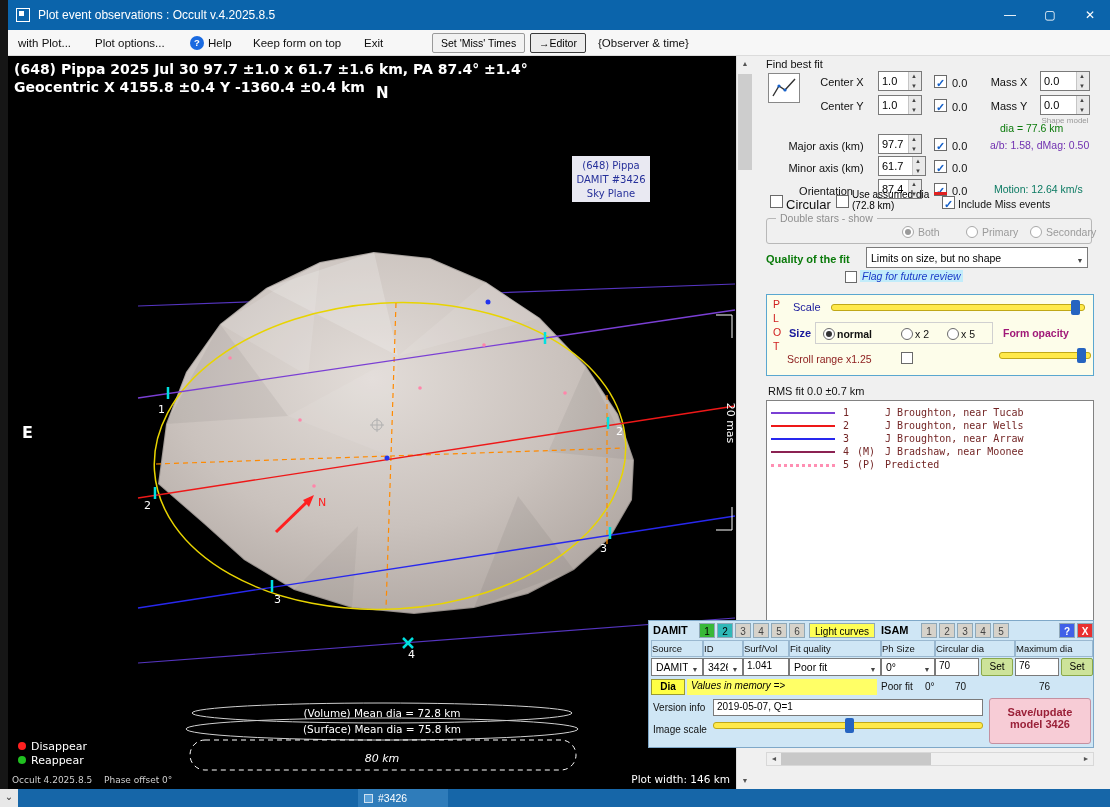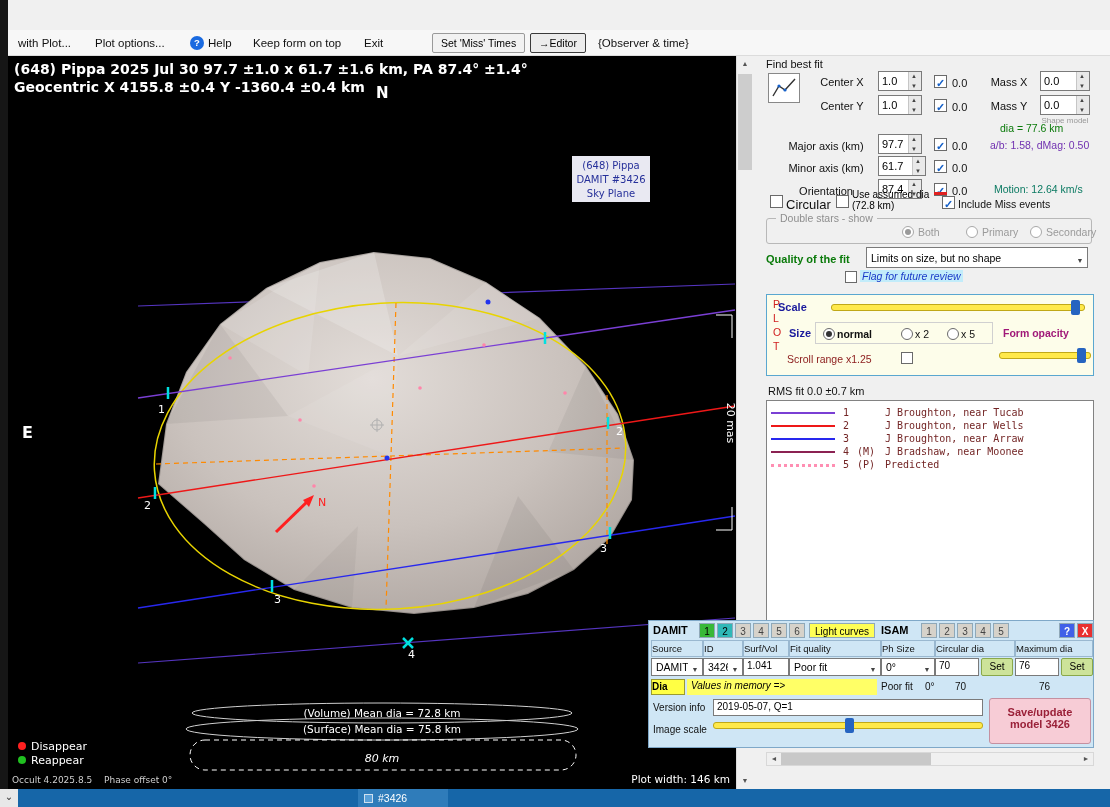--- a/index.html
+++ b/index.html
@@ -59,21 +59,21 @@
 .hscroll{position:absolute;left:14px;top:696px;width:328px;height:14px;background:#f0f0f0;border:1px solid #d8d8d8}
 .hbtn{position:absolute;top:0;width:14px;height:12px;font-size:7px;color:#555;text-align:center;line-height:12px}
 .hthumb{position:absolute;left:14px;top:0;width:150px;height:12px;background:#c8c8c8}
 .damit{left:640px;top:620px;width:446px;height:128px;background:#cfe6f5;border:1px solid #7fa8c8;z-index:50}
 .dtab{position:absolute;top:2px;height:15px;font-size:10px;text-align:center;line-height:15px;border:1px solid #8fa8b8}
 .dlabel{position:absolute;font-size:11px;font-weight:bold;color:#000}
 .dcell{position:absolute;top:19px;height:17px;border:1px solid #9ab8d0;font-size:9.5px;text-align:left;line-height:15px;color:#111}
 .inp{position:absolute;background:#fff;border:1px solid #7a7a7a;font-size:10px;padding:1px 3px;white-space:nowrap;overflow:hidden}
 .setbtn{position:absolute;top:37px;width:32px;height:18px;background:#cde39a;border:1px solid #8aa84a;font-size:10px;text-align:center;line-height:16px;border-radius:2px}
 .dval{position:absolute;font-size:10px;color:#111;white-space:nowrap}
-.diabtn{position:absolute;left:2px;top:58px;width:34px;height:16px;background:#ffff44;border:1px solid #9a9a30;font-size:10px;font-weight:bold;text-align:left;line-height:14px}
+.diabtn{position:absolute;left:2px;top:58px;width:34px;height:16px;background:#ffff44;border:1px solid #9a9a30;font-size:10px;font-weight:bold;text-align:center;line-height:14px}
 .memstrip{position:absolute;left:38px;top:58px;width:190px;height:16px;background:#ffff66;font-size:10px;font-style:italic;padding:1px 4px;white-space:nowrap}
 .savebtn{position:absolute;left:340px;top:77px;width:102px;height:46px;background:#f7ccd6;border:1px solid #c490a0;border-radius:3px;color:#9a2038;font-size:11px;font-weight:bold;text-align:center;padding-top:7px}
 .taskbar{left:18px;top:789px;width:1092px;height:18px;background:#1666a8}
 .corner{left:0;top:789px;width:18px;height:18px;background:#e8e8e8;color:#333;font-size:10px;text-align:center;line-height:16px}
 .tbtn{position:absolute;left:340px;top:0;width:90px;height:18px;background:#2f7cba;display:flex;align-items:center;color:#fff;font-size:10.5px}
 .tico{width:9px;height:9px;border:1px solid #cfe0ef;background:#5aa0d8;margin:0 5px 0 6px}
 .flag-lbl{font-style:italic;color:#1a3ac8;background:#c2ecfa;padding:0 2px}
 .redmark{position:absolute;left:182px;top:136px;width:13px;height:3px;background:#e02020}
 .green{color:#0a7a0a}
 .purple{color:#7030b0}
@@ -82,20 +82,29 @@
 svg text{font-family:"DejaVu Sans",sans-serif}
 </style>
 </head>
 <body>
 
 <div class="screen">
   <div class="abs left-strip"></div>
 
   <div class="abs app">
 
+    <div class="abs titlebar">
+      <span class="app-icon"></span>
+      <span class="title-text">Plot event observations : Occult v.4.2025.8.5</span>
+      <span class="win-btns">
+        <span class="win-btn">—</span>
+        <span class="win-btn">▢</span>
+        <span class="win-btn">✕</span>
+      </span>
+    </div>
 
     <div class="abs menubar">
       <span class="mitem" style="left:10px">with Plot...</span>
       <span class="mitem" style="left:87px">Plot options...</span>
       <span class="help-ico" style="left:182px">?</span>
       <span class="mitem" style="left:200px">Help</span>
       <span class="mitem" style="left:245px">Keep form on top</span>
       <span class="mitem" style="left:356px">Exit</span>
       <span class="mbtn" style="left:424px">Set 'Miss' Times</span>
       <span class="mbtn default" style="left:522px">→Editor</span>
@@ -312,21 +321,21 @@
           <span class="dd-a"></span>
         </span>
       <span class="chk" style="left:93px;top:215px;width:12px;height:12px"></span>
       <span class="lbl flag-lbl" style="left:108px;top:214px;font-size:10.5px">Flag for future review</span>
 
       <div class="pp">
         <span class="pl" style="left:6px;top:3px">P</span>
         <span class="pl" style="left:6px;top:17px">L</span>
         <span class="pl" style="left:6px;top:31px">O</span>
         <span class="pl" style="left:6px;top:45px">T</span>
-        <span class="lbl navy" style="left:11px;top:6px;font-weight:bold">Scale</span>
+        <span class="lbl navy" style="left:26px;top:6px;font-weight:normal">Scale</span>
         <span class="sl-track" style="left:64px;top:9px;width:254px"></span>
         <span class="sl-thumb" style="left:304px;top:5px"></span>
         <span class="lbl navy" style="left:22px;top:32px;font-weight:bold">Size</span>
         <span class="abs" style="left:48px;top:27px;width:178px;height:22px;border:1px solid #d0d0d0"></span>
         <span class="rad sel" style="left:56px;top:33px"></span>
         <span class="lbl" style="left:70px;top:33px;font-size:10.5px;font-weight:bold">normal</span>
         <span class="rad" style="left:134px;top:33px"></span>
         <span class="lbl" style="left:148px;top:33px;font-size:10.5px">x 2</span>
         <span class="rad" style="left:180px;top:33px"></span>
         <span class="lbl" style="left:194px;top:33px;font-size:10.5px">x 5</span>

